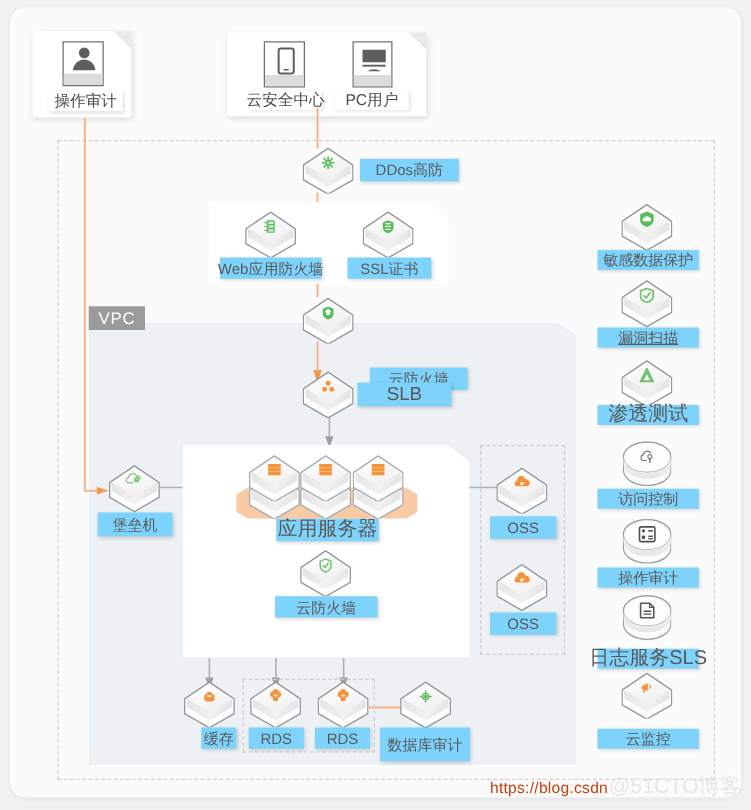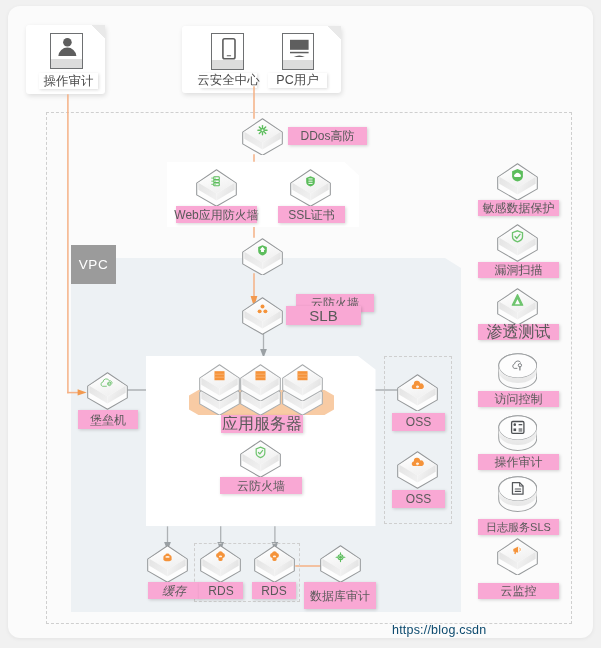--- a/index.html
+++ b/index.html
@@ -18,21 +18,21 @@
   .srcLbl{position:absolute;background:#fff;box-shadow:1px 1px 3px rgba(0,0,0,.14);
           font-size:12.5px;color:#4a4a4a;display:flex;align-items:center;
           justify-content:center;white-space:nowrap;}
 
   
   .dashBox{position:absolute;border:1px dashed #cfcfcf;box-sizing:border-box;}
   .vpcTag{position:absolute;background:#9b9b9b;color:#fff;font-size:13.5px;
           display:flex;align-items:center;justify-content:center;letter-spacing:.6px;}
 
   
-  .nlbl{position:absolute;background:#f9a8d4;box-shadow:1px 1px 3px rgba(0,0,0,.17);
+  .nlbl{position:absolute;background:#7dd3fc;box-shadow:1px 1px 3px rgba(0,0,0,.17);
         font-size:12px;color:#5a5a5a;display:flex;align-items:center;justify-content:center;
         white-space:nowrap;line-height:1;}
   .node{position:absolute;}
   svg{display:block;}
   .wm{position:absolute;white-space:nowrap;}
 </style>
 </head>
 <body>
 
 <div id="stage">
@@ -56,21 +56,21 @@
           <stop offset="1" stop-color="#e6e6e6"></stop>
         </linearGradient>
 </defs>
     </svg>
 
 <div class="dashBox" style="left:38px;top:106px;width:526px;height:512px;"></div>
 
 <svg class="node" style="left:63px;top:252px;" width="392" height="356" viewBox="0 0 392 356">
   <path d="M0 0 L374 0 L390 10 L390 354 L0 354 Z" fill="#edf1f4"></path>
 </svg>
-<div class="vpcTag" style="left:63px;top:239px;width:45px;height:39px;">VPC</div>
+<div class="vpcTag" style="left:63px;top:239px;width:45px;height:19px;">VPC</div>
 
 <div class="srcCard" style="left:18.3px;top:19.4px;width:79px;height:69px;">
   <div class="foldTR"></div>
 </div>
 <div class="devBox" style="left:42px;top:27.3px;width:33px;height:35.3px;">
   <div class="devBase"></div>
   <svg width="33" height="30" viewBox="0 0 33 30" style="position:absolute;left:0;top:0;">
     <circle cx="16.4" cy="8.3" r="4.3" fill="#5e5e5e"></circle>
     <path d="M7.3 22.1 A9.1 9.5 0 0 1 25.4 22.1 Z" fill="#5e5e5e"></path>
   </svg>
@@ -122,21 +122,22 @@
     <path d="M266.9 521 L266.9 536"></path>
   </g>
   <path d="M252.1 343 L258.9 343 L255.5 352 Z" fill="#9aa0a4"></path>
   <path d="M151 380.6 L160 384 L151 387.4 Z" fill="#9aa0a4"></path>
   <path d="M399 380.6 L408 384 L399 387.4 Z" fill="#9aa0a4"></path>
   <path d="M156.1 536 L162.9 536 L159.5 545 Z" fill="#9aa0a4"></path>
   <path d="M209.3 536 L216.1 536 L212.7 545 Z" fill="#9aa0a4"></path>
   <path d="M263.5 536 L270.3 536 L266.9 545 Z" fill="#9aa0a4"></path>
 </svg>
 
-<div class="wm" style="left:384px;top:617px;font-size:12.5px;color:#0c4a6e;letter-spacing:.2px;">https://blog.csdn</div>
+<div class="wm" style="left:384px;top:617px;font-size:12.5px;color:#c2410c;letter-spacing:.2px;">https://blog.csdn</div>
+<div class="wm" style="left:479px;top:611px;font-size:17px;color:#e6e6e6;letter-spacing:0;">@51CTO博客</div>
 
 <svg class="node" style="left:159px;top:155.5px;" width="192" height="65" viewBox="0 0 192 65">
   <path d="M0 0 L177.5 0 L192 13.5 L192 65 L0 65 Z" fill="#ffffff"></path>
 </svg>
 
 <svg class="node" style="left:137.5px;top:349.5px;" width="230" height="170" viewBox="0 0 230 170">
   <path d="M0 0 L212 0 L229.5 13.5 L229.5 170 L0 170 Z" fill="#ffffff"></path>
 </svg>
 
 <div class="dashBox" style="left:375.5px;top:349.7px;width:68px;height:168px;"></div>
@@ -260,21 +261,21 @@
     <path d="M20.5 0.7 L40.3 14.1 L40.3 25.9 L20.5 37.3 L0.7 25.9 L0.7 14.1 Z" fill="#fdfdfd" stroke="#95989a" stroke-width="1.05" stroke-linejoin="round"></path>
     <path d="M20.5 3.1 L38.7 13.8 L20.5 24.5 L2.3 13.8 Z" fill="url(#gTop)"></path>
     <path d="M2.3 13.8 L20.5 24.5 L20.5 31.4 L2.3 20.7 Z" fill="url(#gLeft)"></path>
     <path d="M38.7 13.8 L20.5 24.5 L20.5 31.4 L38.7 20.7 Z" fill="url(#gRight)"></path>
     <g transform="translate(20.5,12.0) scale(0.62)">
       <path d="M-3.4 -3.6 A3.4 2.1 0 0 1 3.4 -3.6 L3.4 -1.2 A3.4 2.1 0 0 1 -3.4 -1.2 Z" fill="#f5933a"></path>
       <path d="M-6.6 -0.2 A6.6 3.4 0 0 1 6.6 -0.2 L6.6 3.6 A6.6 3.4 0 0 1 -6.6 3.6 Z" fill="#f5933a"></path>
       <ellipse cx="0" cy="-0.2" rx="3.5" ry="1.5" fill="#fdf2e6"></ellipse>
     </g>
   </svg>
-<div class="nlbl" style="left:140px;top:576px;width:52px;height:17px;font-size:12px;font-style:italic;">缓存</div>
+<div class="nlbl" style="left:153px;top:576px;width:28px;height:17px;font-size:12px;">缓存</div>
 <svg class="node" style="left:192.2px;top:538.6px;" width="41.0" height="37.5" viewBox="0 0 41 37.5">
     <path d="M20.5 0.7 L40.3 14.1 L40.3 25.9 L20.5 37.3 L0.7 25.9 L0.7 14.1 Z" fill="#fdfdfd" stroke="#95989a" stroke-width="1.05" stroke-linejoin="round"></path>
     <path d="M20.5 3.1 L38.7 13.8 L20.5 24.5 L2.3 13.8 Z" fill="url(#gTop)"></path>
     <path d="M2.3 13.8 L20.5 24.5 L20.5 31.4 L2.3 20.7 Z" fill="url(#gLeft)"></path>
     <path d="M38.7 13.8 L20.5 24.5 L20.5 31.4 L38.7 20.7 Z" fill="url(#gRight)"></path>
     <g transform="translate(20.5,12.0) scale(0.62)">
       <path d="M-7.2 -2.6 A4 4 0 0 1 -4 -6.4 A4.2 4.2 0 0 1 4 -6.4 A4 4 0 0 1 7.2 -2.6 A4.2 4.2 0 0 1 3.4 1.5 L3.4 4.6 A3.4 1.9 0 0 1 -3.4 4.6 L-3.4 1.5 A4.2 4.2 0 0 1 -7.2 -2.6 Z" fill="#f5933a"></path>
       <ellipse cx="0" cy="-0.9" rx="2.6" ry="1.4" fill="#fdf2e6"></ellipse>
     </g>
   </svg>
@@ -368,21 +369,21 @@
 <svg class="node" style="left:488.9px;top:218.1px;" width="41.0" height="37.5" viewBox="0 0 41 37.5">
     <path d="M20.5 0.7 L40.3 14.1 L40.3 25.9 L20.5 37.3 L0.7 25.9 L0.7 14.1 Z" fill="#fdfdfd" stroke="#95989a" stroke-width="1.05" stroke-linejoin="round"></path>
     <path d="M20.5 3.1 L38.7 13.8 L20.5 24.5 L2.3 13.8 Z" fill="url(#gTop)"></path>
     <path d="M2.3 13.8 L20.5 24.5 L20.5 31.4 L2.3 20.7 Z" fill="url(#gLeft)"></path>
     <path d="M38.7 13.8 L20.5 24.5 L20.5 31.4 L38.7 20.7 Z" fill="url(#gRight)"></path>
     <g transform="translate(20.5,12.3) scale(1)">
       <path d="M0 -5.5 L5 -3.6 L5 0.8 Q5 4 0 5.5 Q-5 4 -5 0.8 L-5 -3.6 Z" fill="none" stroke="#6ec46e" stroke-width="1.35"></path>
       <path d="M-2.4 0.3 L-0.7 2.1 L2.5 -1.9" fill="none" stroke="#6ec46e" stroke-width="1.4" stroke-linecap="round" stroke-linejoin="round"></path>
     </g>
   </svg>
-<div class="nlbl" style="left:470px;top:256px;width:81px;height:16px;font-size:12px;">漏洞扫描</div>
+<div class="nlbl" style="left:470px;top:256px;width:81px;height:16px;font-size:12px;text-decoration:underline;">漏洞扫描</div>
 <svg class="node" style="left:488.9px;top:281.8px;" width="41.0" height="37.5" viewBox="0 0 41 37.5">
     <path d="M20.5 0.7 L40.3 14.1 L40.3 25.9 L20.5 37.3 L0.7 25.9 L0.7 14.1 Z" fill="#fdfdfd" stroke="#95989a" stroke-width="1.05" stroke-linejoin="round"></path>
     <path d="M20.5 3.1 L38.7 13.8 L20.5 24.5 L2.3 13.8 Z" fill="url(#gTop)"></path>
     <path d="M2.3 13.8 L20.5 24.5 L20.5 31.4 L2.3 20.7 Z" fill="url(#gLeft)"></path>
     <path d="M38.7 13.8 L20.5 24.5 L20.5 31.4 L38.7 20.7 Z" fill="url(#gRight)"></path>
     <g transform="translate(20.5,12.2) scale(1)">
       <path d="M0 -5.6 L5.3 5 L-5.3 5 Z" fill="#6ec46e" stroke="#6ec46e" stroke-width="1.1" stroke-linejoin="round"></path>
       <path d="M0 -0.9 L2.5 4 L-2.5 4 Z" fill="#fbfbfb"></path>
     </g>
   </svg>
@@ -416,21 +417,21 @@
 <svg class="node" style="left:489.6px;top:469.9px;" width="39.5" height="36.1" viewBox="0 0 41 37.5">
     <path d="M0.75 13.3 C0.75 6.2 9.6 0.7 20.5 0.7 C31.4 0.7 40.25 6.2 40.25 13.3 L40.25 24.2 C40.25 31.3 31.4 36.8 20.5 36.8 C9.6 36.8 0.75 31.3 0.75 24.2 Z" fill="#fbfbfb" stroke="#9c9fa1" stroke-width="1.05" stroke-linejoin="round"></path>
     <ellipse cx="20.5" cy="13.3" rx="19.75" ry="12.6" fill="#fdfdfd" stroke="#9c9fa1" stroke-width="1.05"></ellipse>
     <path d="M0.75 13.3 A19.75 12.6 0 0 0 40.25 13.3 L40.25 18.6 A19.75 12.6 0 0 1 0.75 18.6 Z" fill="url(#gCylSide)" stroke="none"></path>
     <g transform="translate(20.5,12.9) scale(1)">
       <path d="M-5.5 -6 L2 -6 L5.5 -2.6 L5.5 6 L-5.5 6 Z" fill="none" stroke="#54575a" stroke-width="1.3" stroke-linejoin="round"></path>
       <path d="M2 -6 L2 -2.6 L5.5 -2.6" fill="none" stroke="#54575a" stroke-width="1.1"></path>
       <path d="M-2.6 0.6 L3 0.6 M-2.6 3 L3 3" stroke="#54575a" stroke-width="1.2" stroke-linecap="round"></path>
     </g>
   </svg>
-<div class="nlbl" style="left:470px;top:513px;width:81px;height:16px;font-size:11px;">日志服务SLS</div>
+<div class="nlbl" style="left:470px;top:513px;width:81px;height:16px;font-size:16px;">日志服务SLS</div>
 <svg class="node" style="left:488.9px;top:531.8px;" width="41.0" height="37.5" viewBox="0 0 41 37.5">
     <path d="M20.5 0.7 L40.3 14.1 L40.3 25.9 L20.5 37.3 L0.7 25.9 L0.7 14.1 Z" fill="#fdfdfd" stroke="#95989a" stroke-width="1.05" stroke-linejoin="round"></path>
     <path d="M20.5 3.1 L38.7 13.8 L20.5 24.5 L2.3 13.8 Z" fill="url(#gTop)"></path>
     <path d="M2.3 13.8 L20.5 24.5 L20.5 31.4 L2.3 20.7 Z" fill="url(#gLeft)"></path>
     <path d="M38.7 13.8 L20.5 24.5 L20.5 31.4 L38.7 20.7 Z" fill="url(#gRight)"></path>
     <g transform="translate(20.5,12.0) scale(0.60)">
       <path d="M-7 -1.6 L1.4 -5.8 L1.4 4.4 L-7 2.4 Z" fill="#f5933a"></path>
       <path d="M1.4 -5.8 A5.1 5.1 0 0 1 1.4 4.4 Z" fill="#ffffff"></path>
       <path d="M-4.8 2.6 L-2.4 3.2 L-3 7 L-5.4 6.4 Z" fill="#f5933a"></path>
       <path d="M3.6 -3.4 A3.4 3.4 0 0 1 3.6 1.9" fill="none" stroke="#f5933a" stroke-width="1.6" stroke-linecap="round"></path>

